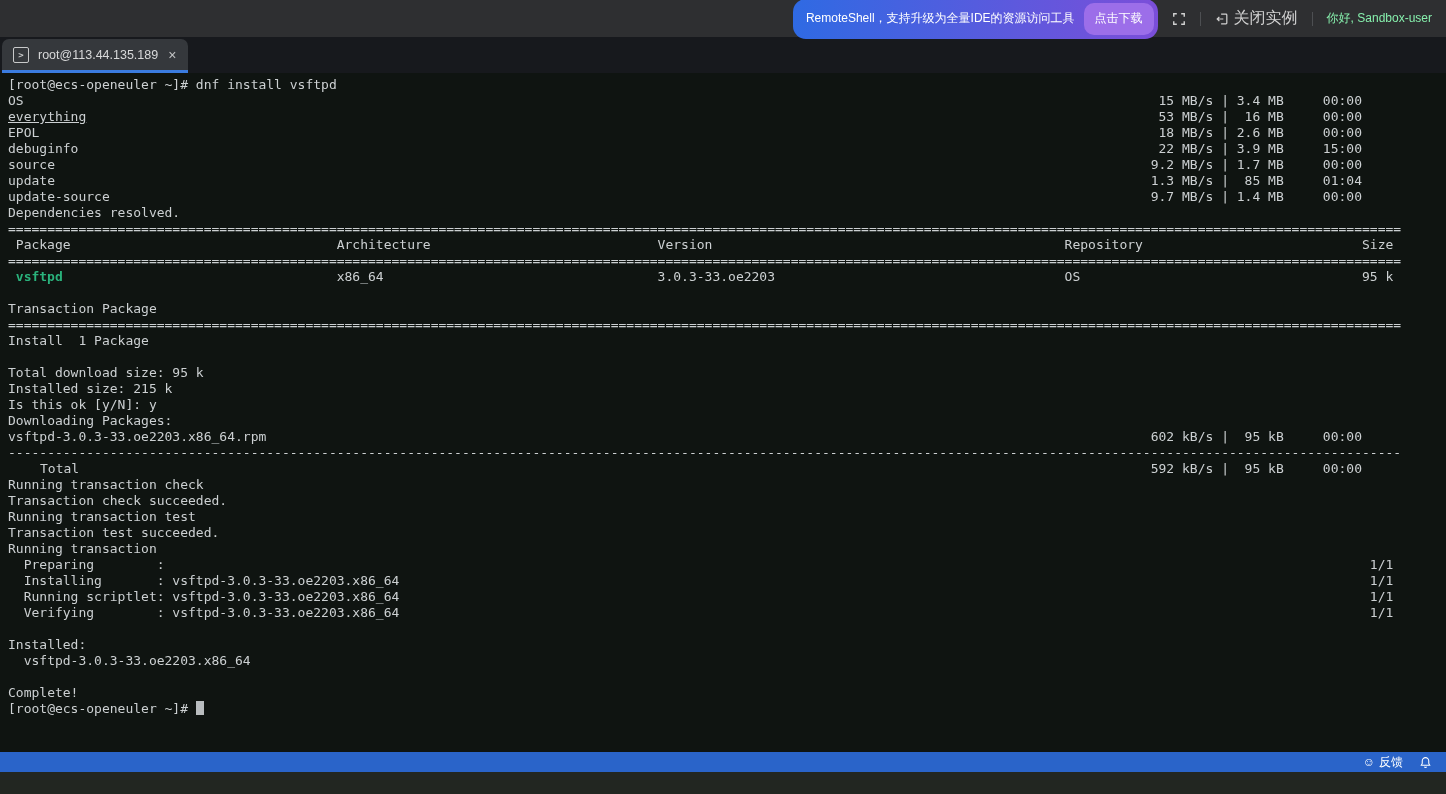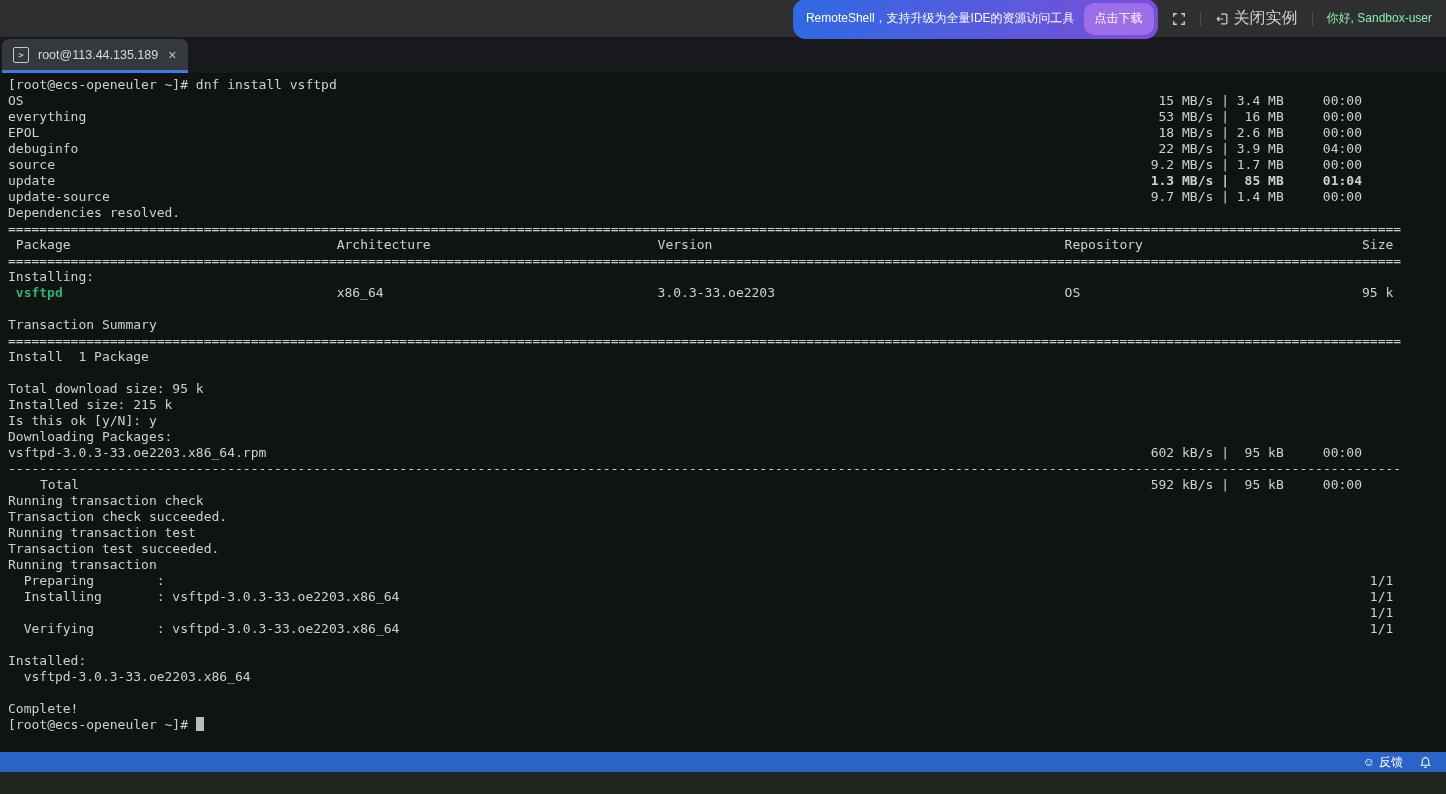--- a/index.html
+++ b/index.html
@@ -175,38 +175,38 @@
 
 <div class="terminal">
     <div class="tline">
       <span style="left: 0ch;">[root@ecs-openeuler ~]# dnf install vsftpd</span>
     </div>
     <div class="tline">
       <span style="left: 0ch;">OS</span>
       <span style="left: 146ch; text-align: right;"> 15 MB/s | 3.4 MB     00:00</span>
     </div>
     <div class="tline">
-      <span style="left: 0ch;">everything</span>
+      <span style="left: 0ch; text-decoration: underline;">everything</span>
       <span style="left: 146ch;"> 53 MB/s |  16 MB     00:00</span>
     </div>
     <div class="tline">
       <span style="left: 0ch;">EPOL</span>
       <span style="left: 146ch;"> 18 MB/s | 2.6 MB     00:00</span>
     </div>
     <div class="tline">
       <span style="left: 0ch;">debuginfo</span>
-      <span style="left: 146ch;"> 22 MB/s | 3.9 MB     04:00</span>
+      <span style="left: 146ch;"> 22 MB/s | 3.9 MB     15:00</span>
     </div>
     <div class="tline">
       <span style="left: 0ch;">source</span>
       <span style="left: 146ch;">9.2 MB/s | 1.7 MB     00:00</span>
     </div>
     <div class="tline">
       <span style="left: 0ch;">update</span>
-      <span style="left: 146ch; font-weight: bold;">1.3 MB/s |  85 MB     01:04</span>
+      <span style="left: 146ch;">1.3 MB/s |  85 MB     01:04</span>
     </div>
     <div class="tline">
       <span style="left: 0ch;">update-source</span>
       <span style="left: 146ch;">9.7 MB/s | 1.4 MB     00:00</span>
     </div>
     <div class="tline">
       <span style="left: 0ch;">Dependencies resolved.</span>
     </div>
     <div class="tline">
       <span style="left: 0ch;">==================================================================================================================================================================================</span>
@@ -215,32 +215,29 @@
       <span style="left: 1ch;">Package</span>
       <span style="left: 42ch;">Architecture</span>
       <span style="left: 83ch;">Version</span>
       <span style="left: 135ch;">Repository</span>
       <span style="left: 173ch;">Size</span>
     </div>
     <div class="tline">
       <span style="left: 0ch;">==================================================================================================================================================================================</span>
     </div>
     <div class="tline">
-      <span style="left: 0ch;">Installing:</span>
-    </div>
-    <div class="tline">
       <span class="g" style="left: 1ch;">vsftpd</span>
       <span style="left: 42ch;">x86_64</span>
       <span style="left: 83ch;">3.0.3-33.oe2203</span>
       <span style="left: 135ch;">OS</span>
       <span style="left: 173ch;">95 k</span>
     </div>
     <div class="tline"></div>
     <div class="tline">
-      <span style="left: 0ch;">Transaction Summary</span>
+      <span style="left: 0ch;">Transaction Package</span>
     </div>
     <div class="tline">
       <span style="left: 0ch;">==================================================================================================================================================================================</span>
     </div>
     <div class="tline">
       <span style="left: 0ch;">Install  1 Package</span>
     </div>
     <div class="tline"></div>
     <div class="tline">
       <span style="left: 0ch;">Total download size: 95 k</span>
@@ -282,20 +279,21 @@
     </div>
     <div class="tline">
       <span style="left: 0ch;">  Preparing        :</span>
       <span style="left: 174ch;">1/1</span>
     </div>
     <div class="tline">
       <span style="left: 0ch;">  Installing       : vsftpd-3.0.3-33.oe2203.x86_64</span>
       <span style="left: 174ch;">1/1</span>
     </div>
     <div class="tline">
+      <span style="left: 0ch;">  Running scriptlet: vsftpd-3.0.3-33.oe2203.x86_64</span>
       <span style="left: 174ch;">1/1</span>
     </div>
     <div class="tline">
       <span style="left: 0ch; text-align: center;">  Verifying        : vsftpd-3.0.3-33.oe2203.x86_64</span>
       <span style="left: 174ch;">1/1</span>
     </div>
     <div class="tline"></div>
     <div class="tline">
       <span style="left: 0ch;">Installed:</span>
     </div>

